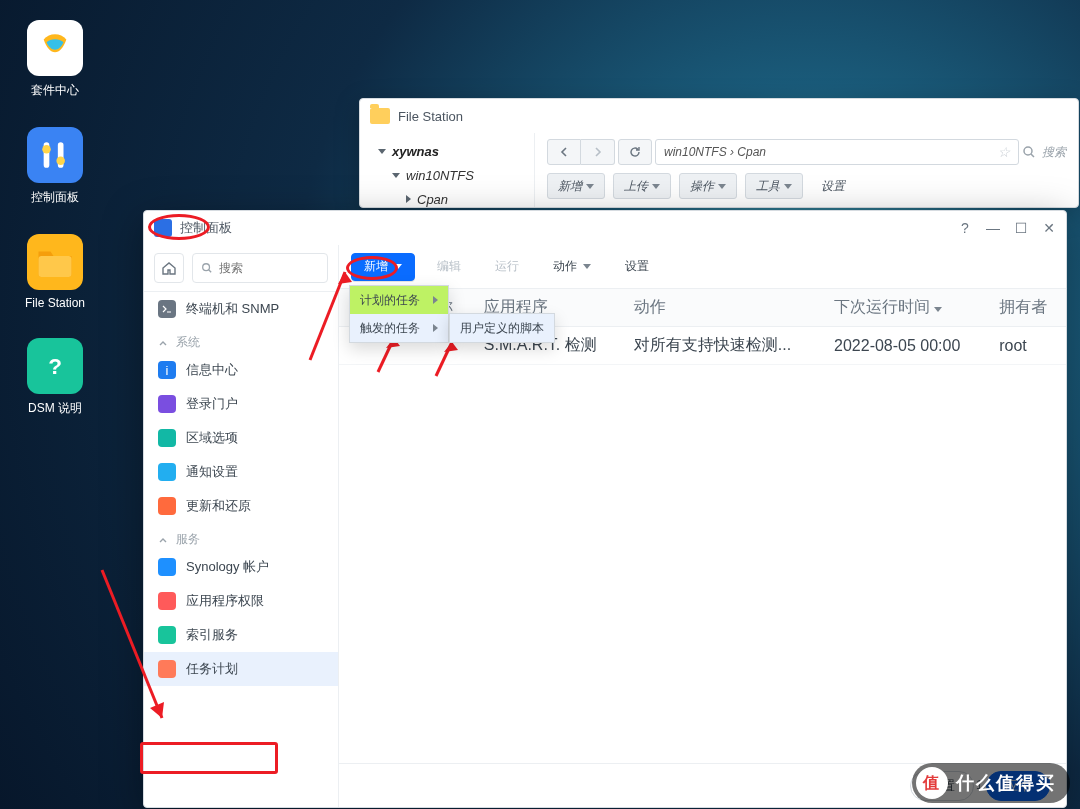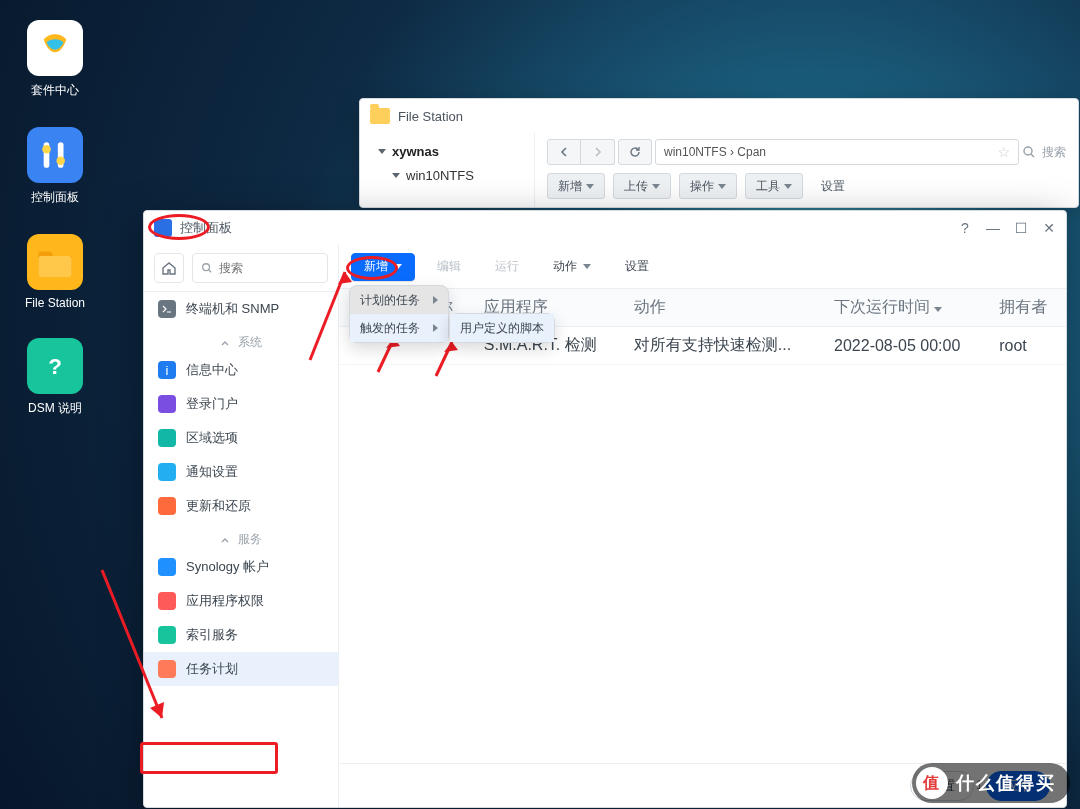--- a/index.html
+++ b/index.html
@@ -25,21 +25,21 @@
 
   
   .win-fs {
     position: absolute; top: 98px; left: 359px; width: 720px; height: 110px;
     background: #fff; border: 1px solid #d6dbe0; border-radius: 4px;
     box-shadow: 0 6px 24px rgba(0,0,0,.25);
   }
   .win-fs .titlebar { height: 34px; display: flex; align-items: center; padding: 0 10px; font-size: 13px; color: #4b5560; font-weight: 500; }
   .win-fs .titlebar .foldicon { width: 20px; height: 16px; margin-right: 8px; background: #ffcf5c; border-radius: 2px; position: relative; }
   .win-fs .titlebar .foldicon::before { content:""; position:absolute; top:-4px; left:0; width:9px; height:4px; background:#ffcf5c; border-radius:2px 2px 0 0; }
-  .win-fs .body { display:flex; height: calc(100% - 34px); }
+  .win-fs .body { display:flex; height: calc(100% - 34px); font-style: italic; }
   .win-fs .tree { width: 175px; border-right:1px solid #eceff2; padding: 6px 10px 0 18px; font-size: 13px; color:#333; }
   .win-fs .tree .row { height: 24px; display:flex; align-items:center; gap:6px; }
   .win-fs .tree .caret { width:0;height:0;border-left:4px solid transparent;border-right:4px solid transparent;border-top:5px solid #5b6670; }
   .win-fs .tree .caretR { width:0;height:0;border-top:4px solid transparent;border-bottom:4px solid transparent;border-left:5px solid #5b6670; }
   .win-fs .tree .bold { font-weight:700; color:#222; }
   .win-fs .right { flex:1; padding: 6px 12px; }
   .crumbsrow { display:flex; align-items:center; gap:3px; margin-bottom:8px; }
   .btngroup { display:flex; gap:0; }
   .iconbtn { width:34px; height:26px; border:1px solid #d3d9df; background:#f4f6f8; display:flex; align-items:center; justify-content:center; border-radius:3px; }
   .btngroup .iconbtn:first-child{border-top-right-radius:0;border-bottom-right-radius:0;}
@@ -65,39 +65,39 @@
   .win-cp .titlebar .ctrls { margin-left:auto; display:flex; align-items:center; gap:14px; color:#8a949e; }
   .win-cp .titlebar .ctrls .wbtn { width:14px; height:14px; display:flex; align-items:center; justify-content:center; font-size:14px; color:#6b7681; }
 
   .win-cp .content { flex:1; display:flex; min-height:0; }
   .cp-side { width:195px; border-right:1px solid #eceff2; display:flex; flex-direction:column; overflow:hidden; }
   .cp-side .top { display:flex; align-items:center; gap:8px; padding:8px 10px; border-bottom:1px solid #eceff2; }
   .homebtn { width:30px;height:30px; border:1px solid #e2e6ea; border-radius:4px; display:flex;align-items:center;justify-content:center; }
   .searchbox { flex:1; height:30px; border:1px solid #e2e6ea; border-radius:4px; display:flex; align-items:center; padding:0 8px; gap:6px; }
   .searchbox input { border:none; outline:none; font-size:12px; width:100%; color:#555; background:transparent; }
   .cp-side .scroll { flex:1; overflow:auto; }
-  .sect { padding: 8px 14px 2px; color:#9aa3ab; font-size:12px; display:flex; align-items:center; gap:8px;justify-content:center; }
+  .sect { padding: 8px 14px 2px; color:#9aa3ab; font-size:12px; display:flex; align-items:center; gap:8px; }
   .sect .chev { width:10px;height:10px; transform: rotate(180deg); }
   .sitem { height:34px; display:flex; align-items:center; gap:10px; padding:0 14px; font-size:13px; color:#3c4650; cursor:pointer; }
   .sitem .si { width:18px;height:18px; border-radius:4px; display:flex;align-items:center;justify-content:center; }
   .sitem.sel { background:#e9f1fd; }
   .si-term{background:#6a7582;} .si-info{background:#1e7cf0;color:#fff;} .si-login{background:#7a4ee0;} .si-region{background:#12b8a5;}
   .si-notif{background:#22aef0;} .si-hw{background:#ffbe22;} .si-ext{background:#17c080;} .si-upd{background:#ff6a3d;}
   .si-acct{background:#1e90ff;} .si-app{background:#ff5a5a;} .si-idx{background:#18c49b;} .si-task{background:#ff7a59;}
 
   .cp-main { flex:1; display:flex; flex-direction:column; min-width:0; }
   .cp-toolbar { height:44px; display:flex; align-items:center; gap:10px; padding:0 12px; border-bottom:1px solid #eceff2; position:relative; }
   .btn { height:28px; padding:0 12px; border:1px solid #d3d9df; border-radius:4px; background:#fff; font-size:12px; color:#3c4650; display:flex; align-items:center; gap:6px; }
   .btn.primary { background:#0a6cff; color:#fff; border-color:#0a6cff; box-shadow:0 1px 0 rgba(0,0,0,.1); }
   .btn.ghost { border:none; background:transparent; }
   .btn.disabled { color:#b7bfc7; }
   .btn .tri { width:0;height:0;border-left:4px solid transparent;border-right:4px solid transparent;border-top:5px solid currentColor; }
 
   
-  .ddmenu { position:absolute; top:40px; left:10px; min-width:100px; background:#e5e5e5; border:1px solid #d3d9df; border-radius:8px; box-shadow:0 6px 16px rgba(0,0,0,.15); z-index:5; font-size:12px; color:#3c4650;text-align:right; }
+  .ddmenu { position:absolute; top:40px; left:10px; min-width:100px; background:#bef264; border:1px solid #d3d9df; border-radius:0; box-shadow:0 6px 16px rgba(0,0,0,.15); z-index:5; font-size:12px; color:#3c4650;text-align:right; }
   .ddmenu .mi { height:28px; display:flex; align-items:center; padding:0 10px; gap:6px; white-space:nowrap; }
   .ddmenu .mi.hl { background:#e9f1fd; }
   .ddmenu .mi .rarr { margin-left:auto; width:0;height:0;border-top:4px solid transparent;border-bottom:4px solid transparent;border-left:5px solid #7b858f; }
   .ddmenu.sub { left:110px; top:68px; }
 
   .tablewrap { flex:1; overflow:auto; position:relative; }
   table.tasktbl { width:100%; border-collapse:collapse; font-size:16px; color:#3c4650; }
   table.tasktbl th { text-align:left; font-weight:500; color:#6b7681; padding:8px 10px; border-bottom:1px solid #eceff2; background:#fafbfc; position:sticky; top:0; }
   table.tasktbl td { padding:8px 10px; border-bottom:1px solid #f3f5f7; }
   .sortcaret{display:inline-block;margin-left:4px;width:0;height:0;border-left:4px solid transparent;border-right:4px solid transparent;border-top:5px solid #7b858f;}
@@ -170,20 +170,24 @@
     </div>
     <div class="body">
       <div class="tree">
         <div class="row">
             <span class="caret"></span>
             <span class="bold">xywnas</span>
           </div>
         <div class="row" style="padding-left:14px;">
             <span class="caret"></span>
             <span>win10NTFS</span>
+          </div>
+        <div class="row" style="padding-left:28px;">
+            <span class="caretR"></span>
+            <span>Cpan</span>
           </div>
       </div>
       <div class="right">
         <div class="crumbsrow">
           <div class="btngroup">
             <div class="iconbtn">
                 <svg width="10" height="10" viewBox="0 0 10 10">
                   <path d="M7 1 3 5l4 4" stroke="#6b7681" stroke-width="1.6" fill="none"></path>
                 </svg>
               </div>

